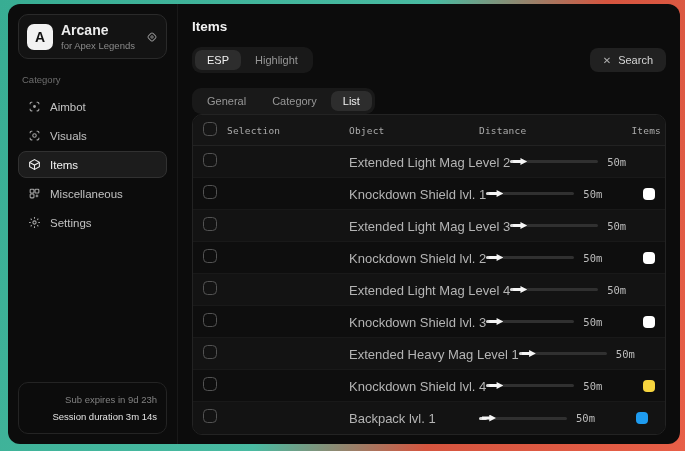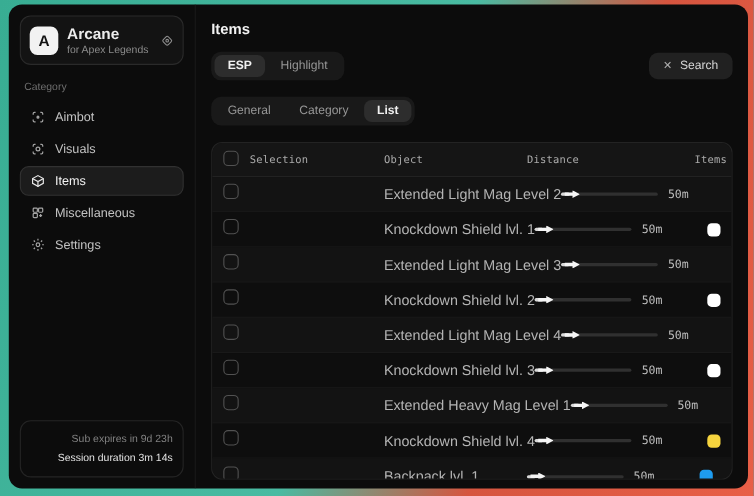--- a/index.html
+++ b/index.html
@@ -29,24 +29,24 @@
   .side-spacer { flex:1; }
   .sub-card { border:1px solid #242424; border-radius:10px; padding:8px 9px; font-family:Liberation Sans, sans-serif; font-size:9.5px; line-height:1.8;text-align:right; }
   .sub-line1 { color:#828282; }
   .sub-line2 { color:#e3e3e3; }
   
   .main { flex:1; display:flex; flex-direction:column; padding:15px 14px 8px 14px; min-width:0; }
   .page-title { font-size:13.5px; font-weight:700; color:#f2f2f2; margin-bottom:13px; }
   .toolbar { display:flex; align-items:center; justify-content:space-between; margin-bottom:15px; }
   .seg { background:#191919; border-radius:9px; padding:3px; display:flex; gap:2px; }
   .pill { padding:4px 12px; border-radius:7px; font-size:11px; color:#979797; cursor:default; white-space:nowrap; }
-  .pill.active { background:#2d2d2d; color:#f0f0f0; font-weight:700; }
+  .pill.active { background:#2d2d2d; color:#f0f0f0; font-weight:400; }
   .search-btn { background:#212121; border-radius:8px; padding:6px 13px; font-size:11px; color:#d6d6d6; display:flex; align-items:center; gap:7px; cursor:default; }
   .search-btn .x { font-size:10px; color:#b0b0b0; }
-  .viewbar { margin-bottom:15px; display:flex; }
+  .viewbar { display:flex; }
   
   .table-card { border:1px solid #232323; border-radius:10px; overflow:hidden; background:#101010; }
   .trow, .thead { display:grid; grid-template-columns:34px 122px 1fr 140px 46px; align-items:center; height:32px; }
   .thead { height:31px; background:#151515; border-bottom:1px solid #222;
     font-family:"DejaVu Sans Mono", monospace; font-size:9.5px; color:#ababab; letter-spacing:.2px; }
   .trow { border-bottom:1px solid #191919; }
   .trow:last-child { border-bottom:none; }
   .trow:nth-child(odd) { background:#131313; }
   .trow:nth-child(even) { background:#0e0e0e; }
   .c1 { padding-left:10px; }

